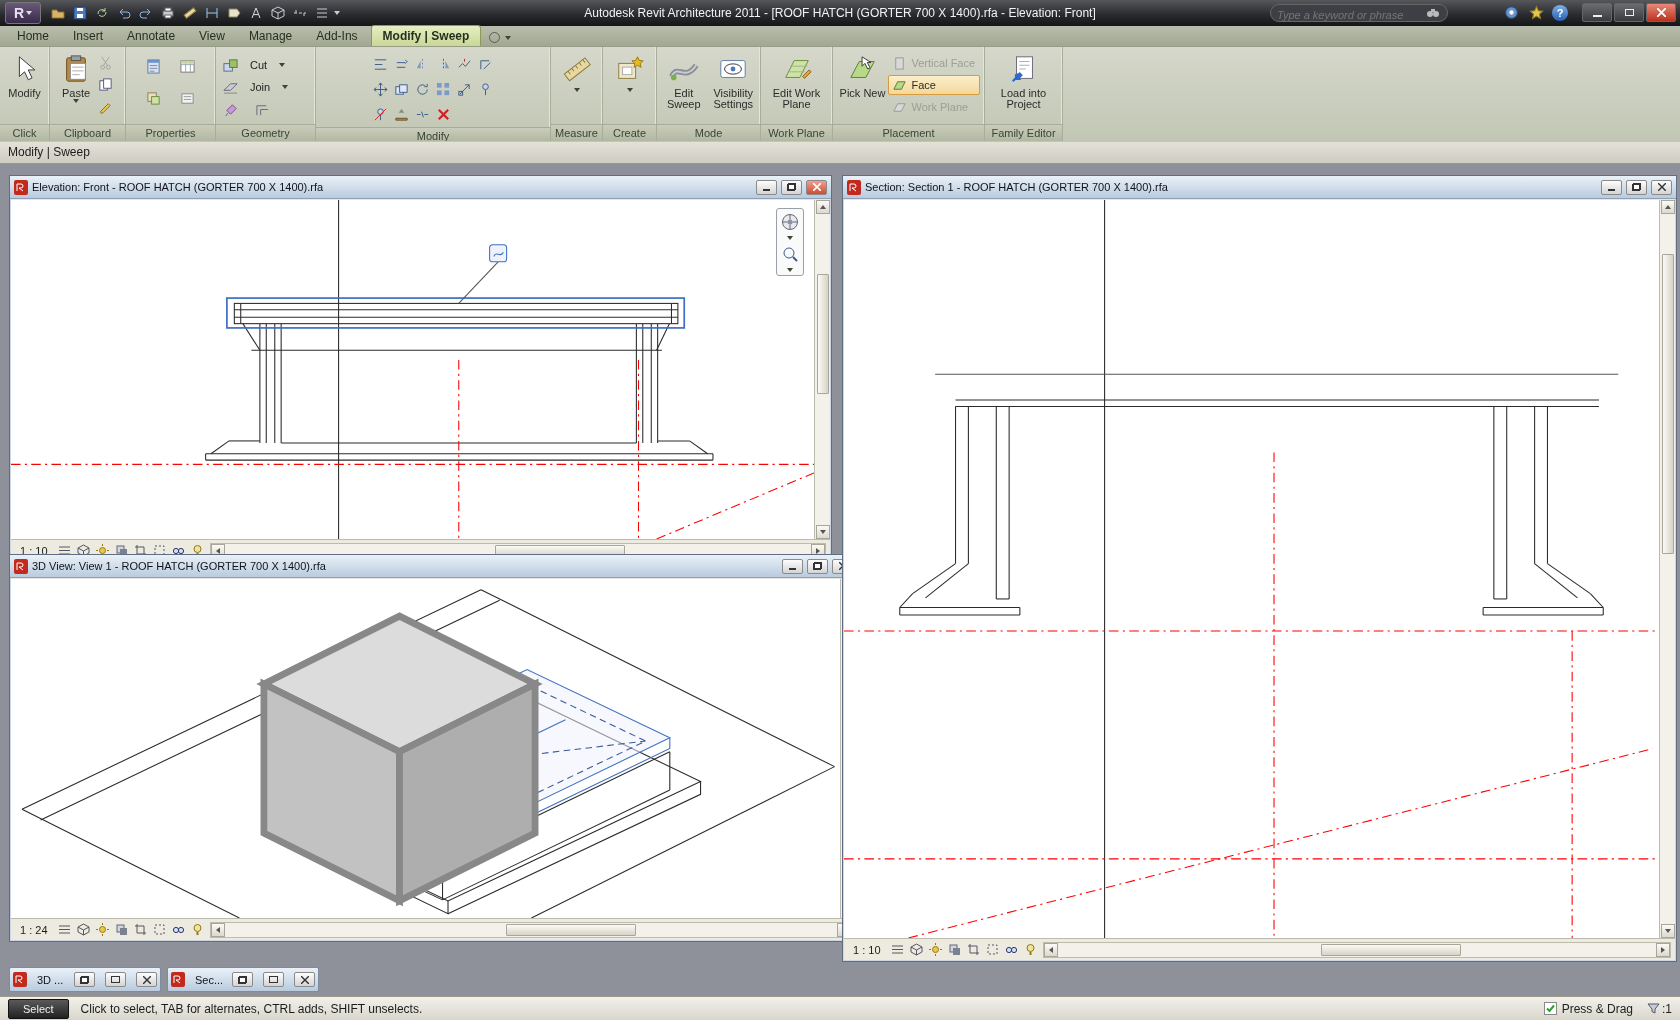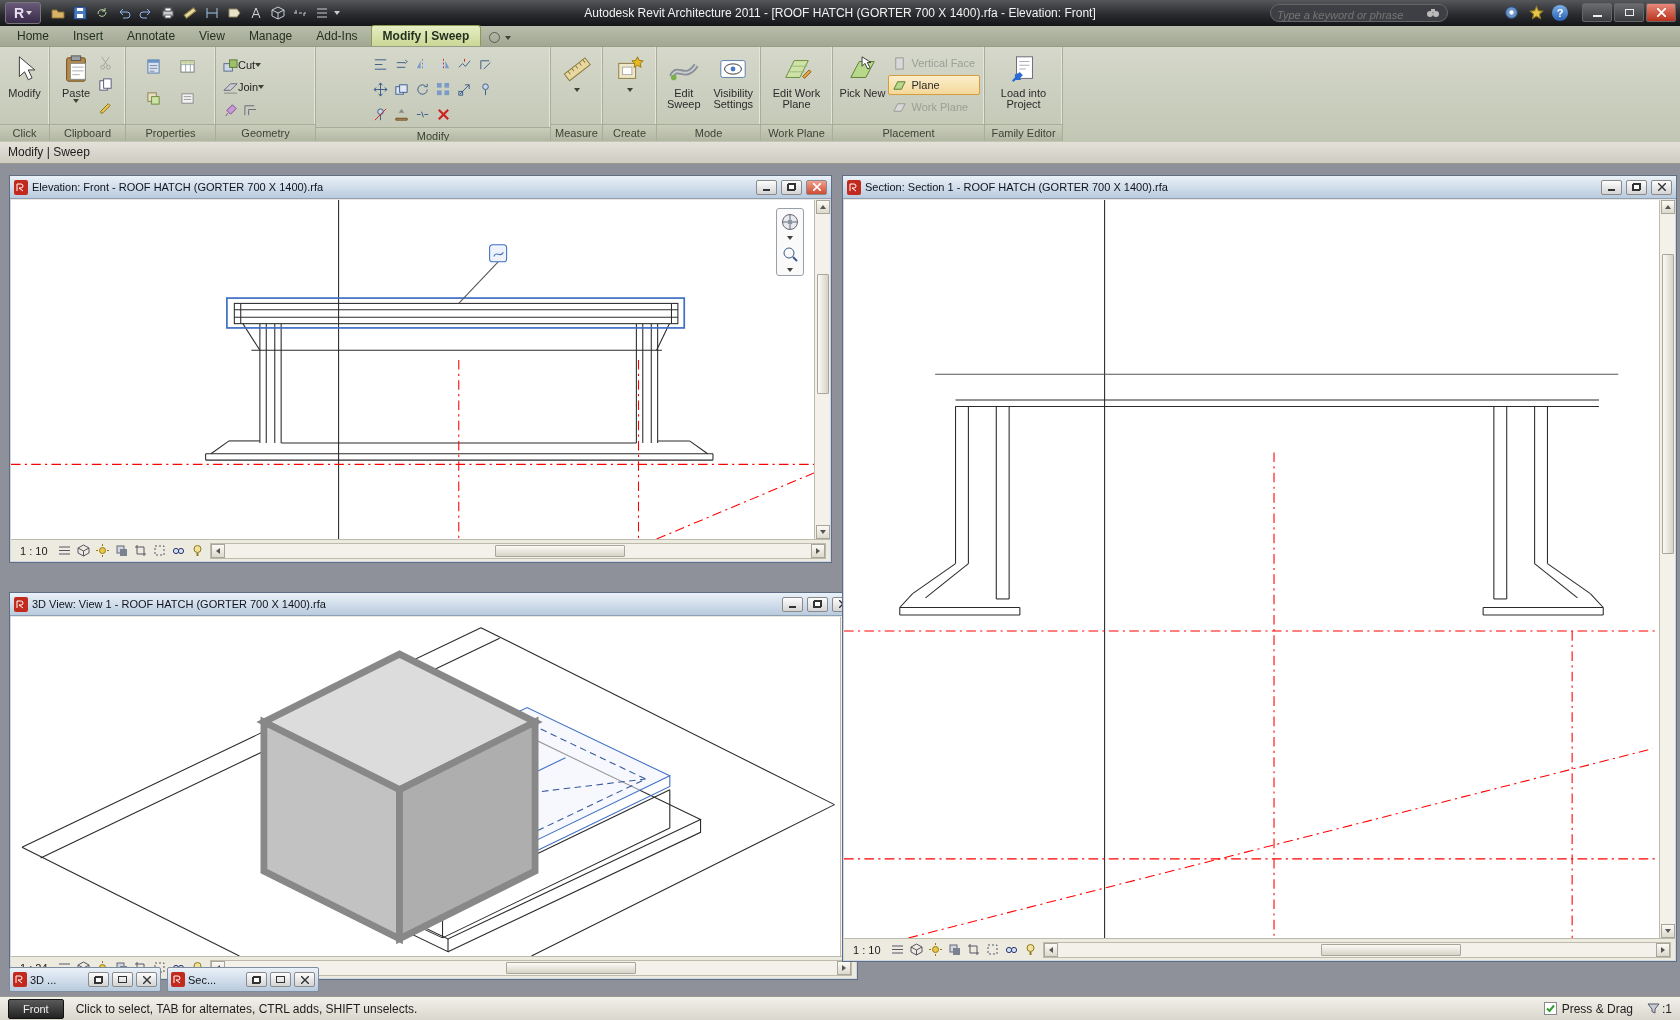--- a/index.html
+++ b/index.html
@@ -35,21 +35,21 @@
 .tabextras{display:flex;align-items:center;gap:5px;margin-left:6px;padding-bottom:3px}
 .car{display:inline-block;width:0;height:0;border-left:3px solid transparent;border-right:3px solid transparent;border-top:4px solid #3c4435}
 .circ{width:11px;height:11px;border:1px solid #5a6050;border-radius:50%;display:inline-block}
 .panels{display:flex;height:94px}
 .panel{display:flex;flex-direction:column;border-right:1px solid #a8ad99;box-shadow:inset -1px 0 0 #e4e6da}
 .panel-content{flex:1;display:flex;align-items:flex-start;justify-content:center;padding:3px 2px 0}
 .panel-label{height:17px;line-height:16px;font-size:11px;color:#3c4435;text-align:center;background:linear-gradient(#c9cdbb,#b2b7a2);border-top:1px solid #a8ad99;white-space:nowrap;overflow:hidden}
 .bigbtn{display:flex;flex-direction:column;align-items:center;padding:2px 1px;font-size:11px;line-height:11px;text-align:center;color:#2b2b2b;border:1px solid transparent;border-radius:2px}
 .bigbtn .ic{width:32px;height:32px;margin-bottom:3px;display:flex;align-items:center;justify-content:center}
 .bigbtn .ic svg{width:30px;height:30px}
-.rowbtn{display:flex;align-items:center;gap:0;height:22px;font-size:11px;padding:0 3px;border:1px solid transparent;border-radius:2px}
+.rowbtn{display:flex;align-items:center;gap:12px;height:22px;font-size:11px;padding:0 3px;border:1px solid transparent;border-radius:2px}
 .mi{width:16px;height:16px;display:flex;align-items:center;justify-content:center}
 .mi svg{width:15px;height:15px}
 .mgrid{display:grid;grid-template-columns:repeat(6,21px);grid-auto-rows:25px;align-items:center;justify-items:center;padding-top:2px}
 .mico{width:19px;height:19px;display:flex;align-items:center;justify-content:center;border:1px solid transparent;border-radius:2px}
 .mico svg{width:15px;height:15px}
 .stack{display:flex;flex-direction:column;gap:2px;padding-top:3px}
 .facebtn{display:flex;align-items:center;gap:4px;width:92px;height:20px;font-size:11px;padding:0 3px;border:1px solid transparent;border-radius:2px;color:#2b2b2b}
 .facebtn.disabled{color:#9aa095}
 .facebtn.selected{background:linear-gradient(#fbeecb,#f3d89a);border:1px solid #d89c3e}
 .minicol{display:flex;flex-direction:column;gap:3px;padding:3px 2px}
@@ -87,21 +87,21 @@
 .vicon svg{width:13px;height:13px}
 .hscroll{flex:1;height:16px;background:#f3f1e9;border:1px solid #bdbaae;display:flex;align-items:center}
 .hthumb{height:12px;background:linear-gradient(#fbfaf5,#d6d3c7);border:1px solid #a9a699;border-radius:1px}
 .navbar{position:absolute;top:8px;right:10px;width:28px;background:rgba(250,250,250,.92);border:1px solid #9aa0aa;border-radius:3px;display:flex;flex-direction:column;align-items:center;padding:3px 0;gap:4px}
 .navbar .nbico{width:20px;height:20px;display:flex;align-items:center;justify-content:center}
 .navbar svg{width:18px;height:18px}
 .viewcube{position:absolute;top:10px;right:26px}
 .doc-ico svg{width:14px;height:15px;display:block}
 
 
-.miniwin{position:absolute;height:25px;width:152px;background:linear-gradient(#eaf1f8,#b9cbde);border:1px solid #7e8ca0;border-radius:2px;display:flex;align-items:center;padding:0 3px;gap:3px;font-size:11px}
+.miniwin{position:absolute;height:25px;width:152px;background:linear-gradient(#eaf1f8,#b9cbde);border:1px solid #7e8ca0;border-radius:2px;display:flex;align-items:center;padding:0 3px;gap:10px;font-size:11px}
 .miniwin .win-title-text{font-size:11px}
 
 
 .statusbar{position:absolute;bottom:0;left:0;width:100%;height:24px;background:linear-gradient(#f2f1ea,#d9d6cc);border-top:1px solid #9a978c;display:flex;align-items:center;padding:0 8px;gap:12px}
 .cancelbtn{background:linear-gradient(#5a5a5a,#222);color:#f0f0f0;font-size:11px;padding:3px 14px;border-radius:2px;border:1px solid #111}
 .hint{font-size:12px;color:#1c1c1c}
 .sb-right{margin-left:auto;display:flex;align-items:center;gap:14px}
 .chk{width:13px;height:13px;background:#fff;border:1px solid #8a8a8a;display:flex;align-items:center;justify-content:center}
 .chk svg{width:11px;height:11px}
 .pressdrag{display:flex;align-items:center;gap:5px;font-size:12px}
@@ -574,21 +574,21 @@
                   </svg>
                 </span>
               <span>Vertical Face</span>
             </div>
             <div class="facebtn selected">
               <span class="mi">
                   <svg viewBox="0 0 16 16">
                     <path d="M2 12 6 4h8l-4 8z" fill="#b8d88a" stroke="#5a7a30"></path>
                   </svg>
                 </span>
-              <span>Plane</span>
+              <span>Face</span>
             </div>
             <div class="facebtn disabled">
               <span class="mi">
                   <svg viewBox="0 0 16 16">
                     <path d="M2 12 6 4h8l-4 8z" fill="#d8d8d8" stroke="#999"></path>
                   </svg>
                 </span>
               <span>Work Plane</span>
             </div>
           </div>
@@ -769,21 +769,21 @@
               </span>
             <span class="hthumb" style="width:130px;margin-left:44%"></span>
             <span class="sbox" style="margin-left:auto">
                 <span class="tri t-rt"></span>
               </span>
           </div>
         </div>
       </div>
     </div>
 
-    <div class="win" style="left:9px;top:428px;width:849px;height:388px">
+    <div class="win" style="left:9px;top:390px;width:849px;height:388px">
       <div class="win-title">
         <span class="doc-ico">
             <svg viewBox="0 0 14 15">
               <rect width="14" height="15" rx="2" fill="#c22a1e"></rect>
               <path d="M3 11V4h4a2 2 0 0 1 0 4H5l4 3" stroke="#fff" fill="none"></path>
             </svg>
           </span>
         <span class="win-title-text">3D View: View 1 - ROOF HATCH (GORTER 700 X 1400).rfa</span>
         <span class="wbtn">
             <span class="b-min"></span>
@@ -1076,21 +1076,21 @@
         </span>
       <span class="wbtn">
           <svg viewBox="0 0 8 8">
             <path d="M0 0 8 8M8 0 0 8" stroke="#333" stroke-width="1.4"></path>
           </svg>
         </span>
     </div>
   </div>
 
   <div class="statusbar">
-    <span class="cancelbtn">Front</span>
+    <span class="cancelbtn">Select</span>
     <span class="hint">Click to select, TAB for alternates, CTRL adds, SHIFT unselects.</span>
     <span class="sb-right">
       <span class="pressdrag">
         <span class="chk">
             <svg viewBox="0 0 11 11" fill="none">
               <path d="M2 5.5 4.5 8 9 2.5" stroke="#2e9e2e" stroke-width="2"></path>
             </svg>
           </span>
         <span>Press &amp; Drag</span>
       </span>

